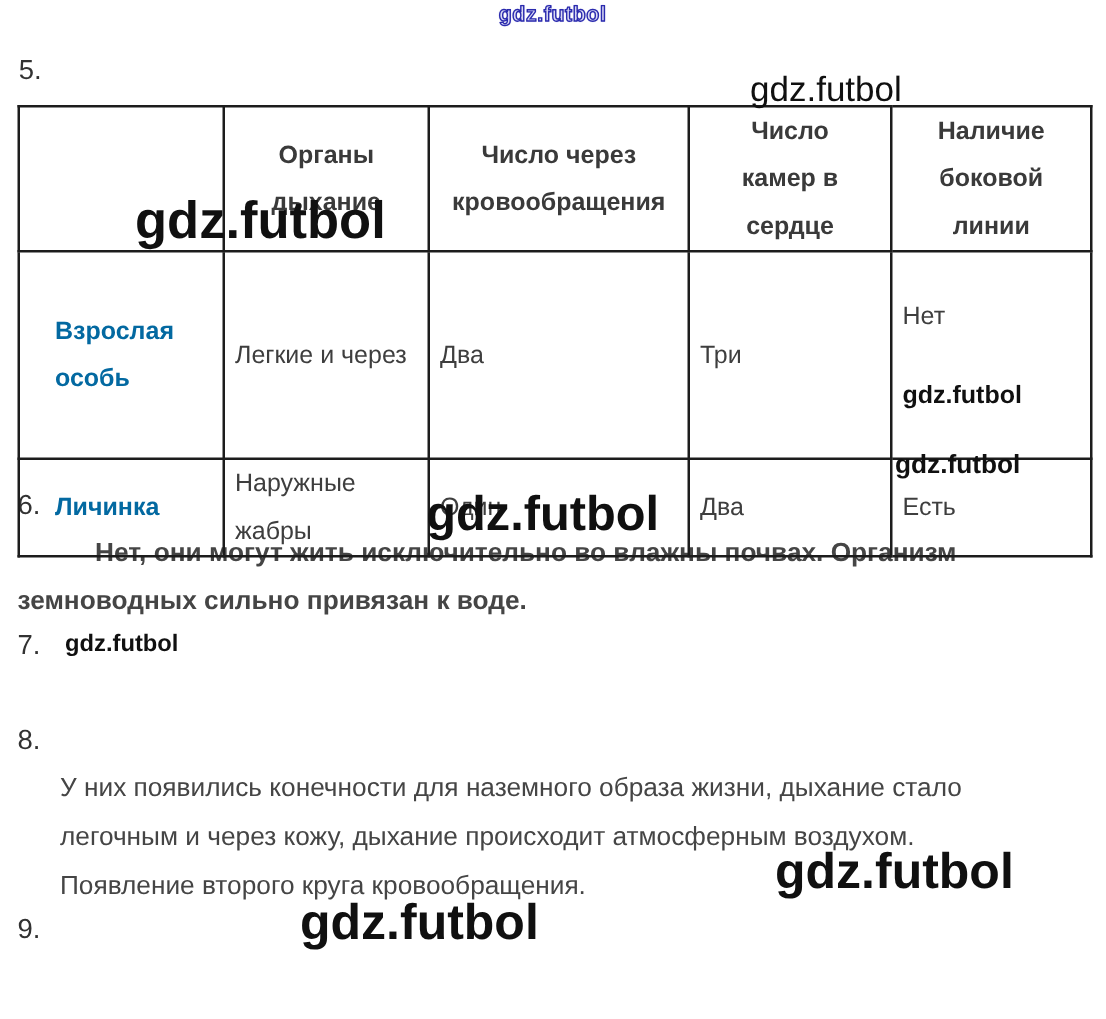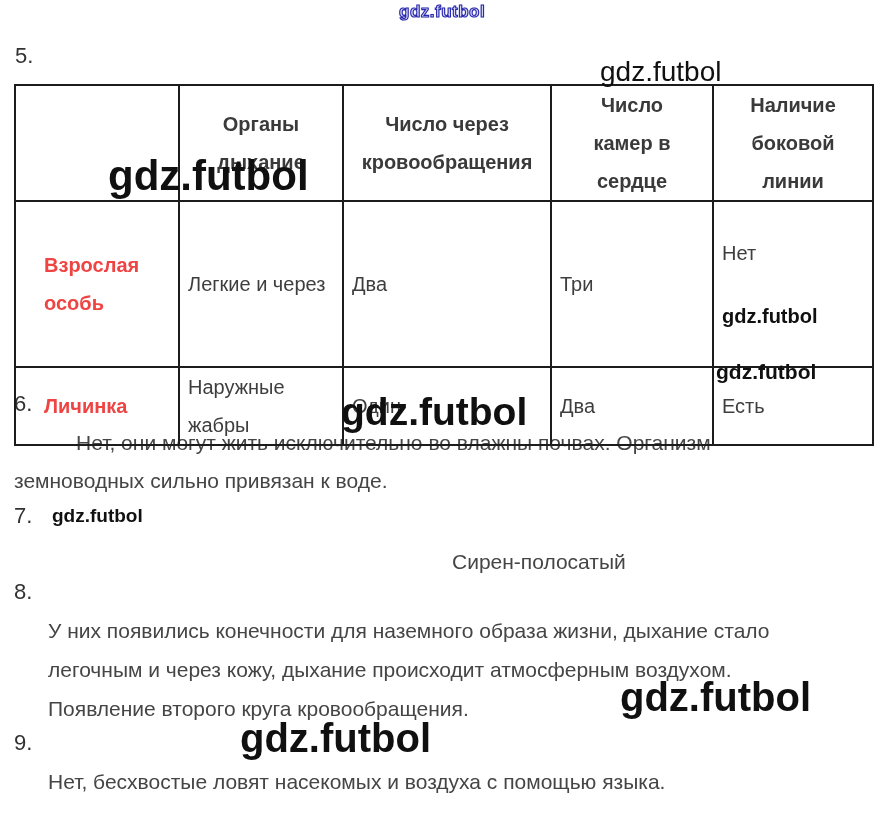--- a/index.html
+++ b/index.html
@@ -37,21 +37,21 @@
   .num-6{left:14px;top:392px;}
   .num-7{left:14px;top:504px;}
   .num-8{left:14px;top:580px;}
   .num-9{left:14px;top:731px;}
 
   
   .body-text{
     font-size:21px;color:#454545;line-height:38px;
     white-space:pre-line;
   }
-  .p6{left:14px;top:424px;width:780px;text-indent:62px;}
+  .p6{left:14px;top:424px;width:780px;text-indent:62px;font-weight:bold;}
   .p8{left:48px;top:611px;width:800px;line-height:39px;}
   .p9{left:48px;top:763px;width:800px;}
   .q7-left{left:48px;top:543px;white-space:nowrap;}
   .q7-right{left:452px;top:543px;white-space:nowrap;}
 
   
   .tbl-wrap{left:14px;top:84px;z-index:1;}
   table{border-collapse:collapse;table-layout:fixed;width:858px;}
   td,th{
     border:2px solid #1c1c1c;
@@ -63,21 +63,21 @@
   th{
     font-weight:700;color:#3a3a3a;
     text-align:center;line-height:38px;
     white-space:pre-line;
   }
   td{
     text-align:left;line-height:38px;
     padding-left:8px;
     white-space:pre-line;
   }
-  td.rowlabel{font-weight:700;color:#ef4444;padding-left:28px;}
+  td.rowlabel{font-weight:700;color:#0369a1;padding-left:28px;}
   .c0{width:164px;} .c1{width:164px;} .c2{width:208px;} .c3{width:162px;} .c4{width:160px;}
   tr.hdr{height:114px;} tr.r1{height:75px;} tr.r2{height:60px;}
   .lateral-no{line-height:26px;}
 </style>
 </head>
 <body>
 
 <div id="page">
 
   <div class="abs wm wm-top">gdz.futbol</div>
@@ -135,23 +135,21 @@
       </tr>
     </tbody>
       </table>
   </div>
 
   <div class="abs num num-6">6.</div>
   <div class="abs body-text p6">Нет, они могут жить исключительно во влажны почвах. Организм
 земноводных сильно привязан к воде.</div>
 
   <div class="abs num num-7">7.</div>
-  <div class="abs body-text q7-right">Сирен-полосатый</div>
 
   <div class="abs num num-8">8.</div>
   <div class="abs body-text p8">У них появились конечности для наземного образа жизни, дыхание стало
 легочным и через кожу, дыхание происходит атмосферным воздухом.
 Появление второго круга кровообращения.</div>
 
   <div class="abs num num-9">9.</div>
-  <div class="abs body-text p9">Нет, бесхвостые ловят насекомых и воздуха с помощью языка.</div>
 
 </div>
 
 </body></html>

